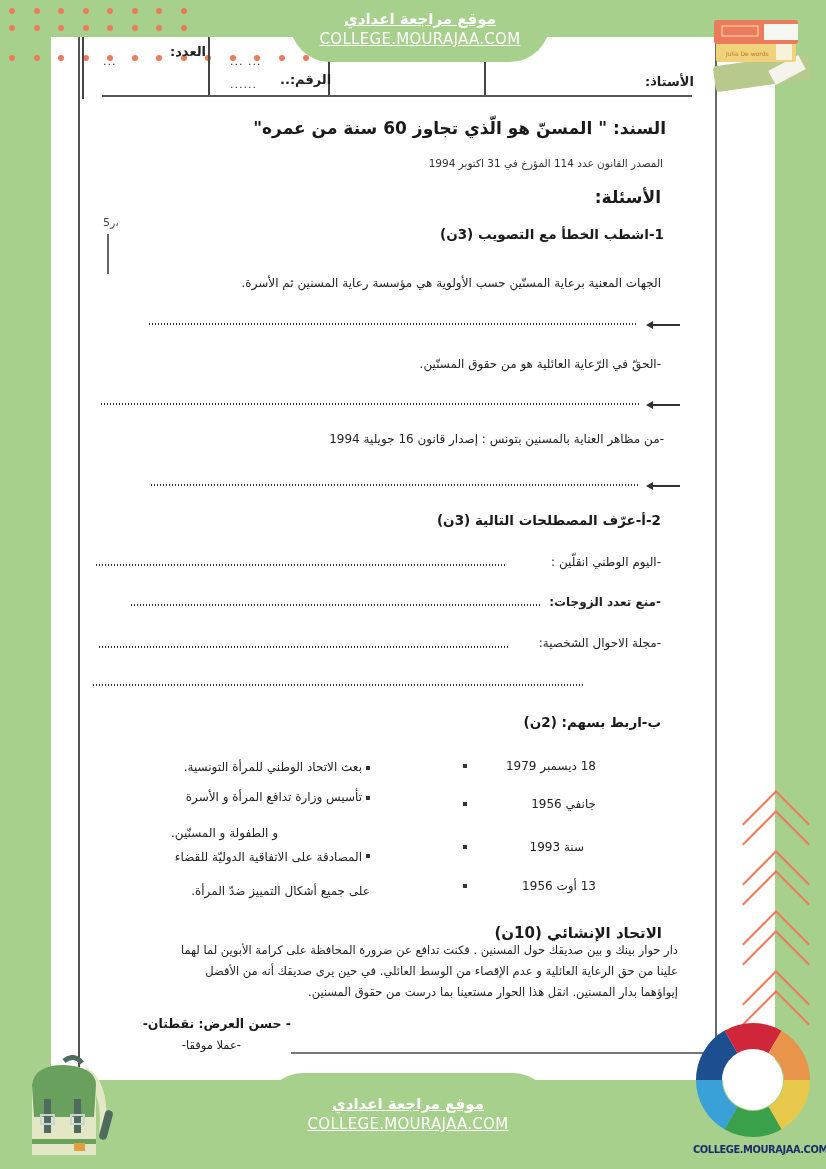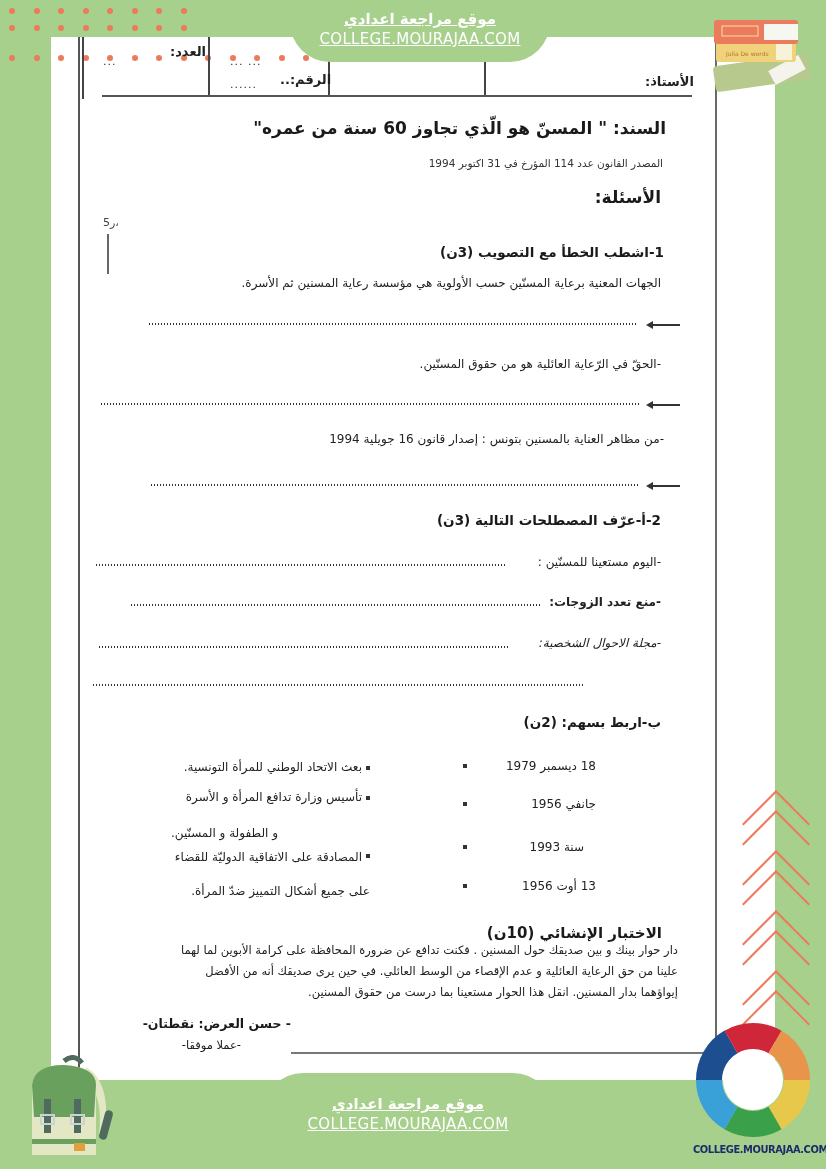--- a/index.html
+++ b/index.html
@@ -126,39 +126,39 @@
   <rect x="22" y="12" width="36" height="10" fill="none" stroke="#f7e2a0" stroke-width="1"></rect>
 </svg>
 
 <div class="t sanad">السند: " المسنّ هو الّذي تجاوز 60 سنة من عمره"</div>
 <div class="t source">المصدر القانون عدد 114 المؤرخ في 31 اكتوبر 1994</div>
 <div class="t questions-title">الأسئلة:</div>
 
 <div class="side-mark">ر5،</div>
 <div class="side-bar"></div>
 
-<div class="t q-title" style="right:162px; top:244px;">1-اشطب الخطأ مع التصويب (3ن)</div>
+<div class="t q-title" style="right:162px; top:226px;">1-اشطب الخطأ مع التصويب (3ن)</div>
 <div class="t stmt" style="right:165px; top:276px;">الجهات المعنية برعاية المسنّين حسب الأولوية هي مؤسسة رعاية المسنين ثم الأسرة.</div>
 <div class="dotline" style="left:148px; top:323px; width:490px;"></div>
 <div class="arrow" style="left:648px; top:324px;"></div>
 
 <div class="t stmt" style="right:165px; top:357px;">-الحقّ في الرّعاية العائلية هو من حقوق المسنّين.</div>
 <div class="dotline" style="left:100px; top:403px; width:540px;"></div>
 <div class="arrow" style="left:648px; top:404px;"></div>
 
 <div class="t stmt" style="right:162px; top:432px;margin-left:31px;">-من مظاهر العناية بالمسنين بتونس : إصدار قانون 16 جويلية 1994</div>
 <div class="dotline" style="left:150px; top:484px; width:490px;"></div>
 <div class="arrow" style="left:648px; top:485px;"></div>
 
 <div class="t q-title" style="right:165px; top:512px;">2-أ-عرّف المصطلحات التالية (3ن)</div>
-<div class="t stmt" style="right:165px; top:555px;">-اليوم مستعينا للمسنّين :</div>
+<div class="t stmt" style="right:165px; top:555px;">-اليوم الوطني انقلّين :</div>
 <div class="dotline" style="left:95px; top:564px; width:410px;"></div>
 <div class="t stmt" style="right:165px; top:595px;font-weight:bold;">-منع تعدد الزوجات:</div>
 <div class="dotline" style="left:130px; top:604px; width:410px;"></div>
-<div class="t stmt" style="right:165px; top:636px;font-style:italic;">-مجلة الاحوال الشخصية:</div>
+<div class="t stmt" style="right:165px; top:636px;">-مجلة الاحوال الشخصية:</div>
 <div class="dotline" style="left:98px; top:646px; width:412px;"></div>
 <div class="dotline" style="left:92px; top:684px; width:492px;"></div>
 
 <div class="t q-title" style="right:165px; top:714px;">ب-اربط بسهم: (2ن)</div>
 
 <div class="t stmt" style="right:230px; top:759px;text-align:center;">18 ديسمبر 1979</div>
 <div class="bullet" style="left:463px; top:764px;"></div>
 <div class="t stmt" style="right:230px; top:797px;">جانفي 1956</div>
 <div class="bullet" style="left:463px; top:802px;"></div>
 <div class="t stmt" style="right:242px; top:840px;text-align:right;">سنة 1993</div>
@@ -168,21 +168,21 @@
 
 <div class="bullet" style="left:366px; top:766px;"></div>
 <div class="t stmt" style="right:464px; top:760px;">بعث الاتحاد الوطني للمرأة التونسية.</div>
 <div class="bullet" style="left:366px; top:796px;"></div>
 <div class="t stmt" style="right:464px; top:790px;">تأسيس وزارة تدافع المرأة و الأسرة</div>
 <div class="t stmt" style="right:548px; top:826px;">و الطفولة و المسنّين.</div>
 <div class="bullet" style="left:366px; top:854px;"></div>
 <div class="t stmt" style="right:464px; top:850px;">المصادقة على الاتفاقية الدوليّة للقضاء</div>
 <div class="t stmt" style="right:456px; top:884px;">على جميع أشكال التمييز ضدّ المرأة.</div>
 
-<div class="t q-title" style="right:164px; top:924px; font-size:15px;">الاختبار الإنشائي (10ن)</div>
+<div class="t q-title" style="right:164px; top:924px; font-size:15px;">الاتحاد الإنشائي (10ن)</div>
 <div class="para">
   <div style="white-space:nowrap;">دار حوار بينك و بين صديقك حول المسنين . فكنت تدافع عن ضرورة المحافظة على كرامة الأبوين لما لهما</div>
   <div style="white-space:nowrap;">علينا من حق الرعاية العائلية و عدم الإقصاء من الوسط العائلي. في حين يرى صديقك أنه من الأفضل</div>
   <div style="white-space:nowrap;">إيواؤهما بدار المسنين. انقل هذا الحوار مستعينا بما درست من حقوق المسنين.</div>
 </div>
 <div class="t" style="right:535px; top:1016px; font-size:12.5px; font-weight:bold;">- حسن العرض: نقطتان-</div>
 <div class="t" style="right:585px; top:1038px; font-size:11.5px;">-عملا موفقا-</div>
 
 <div>
   <div class="chev" style="left:752px; top:800px;"></div>

